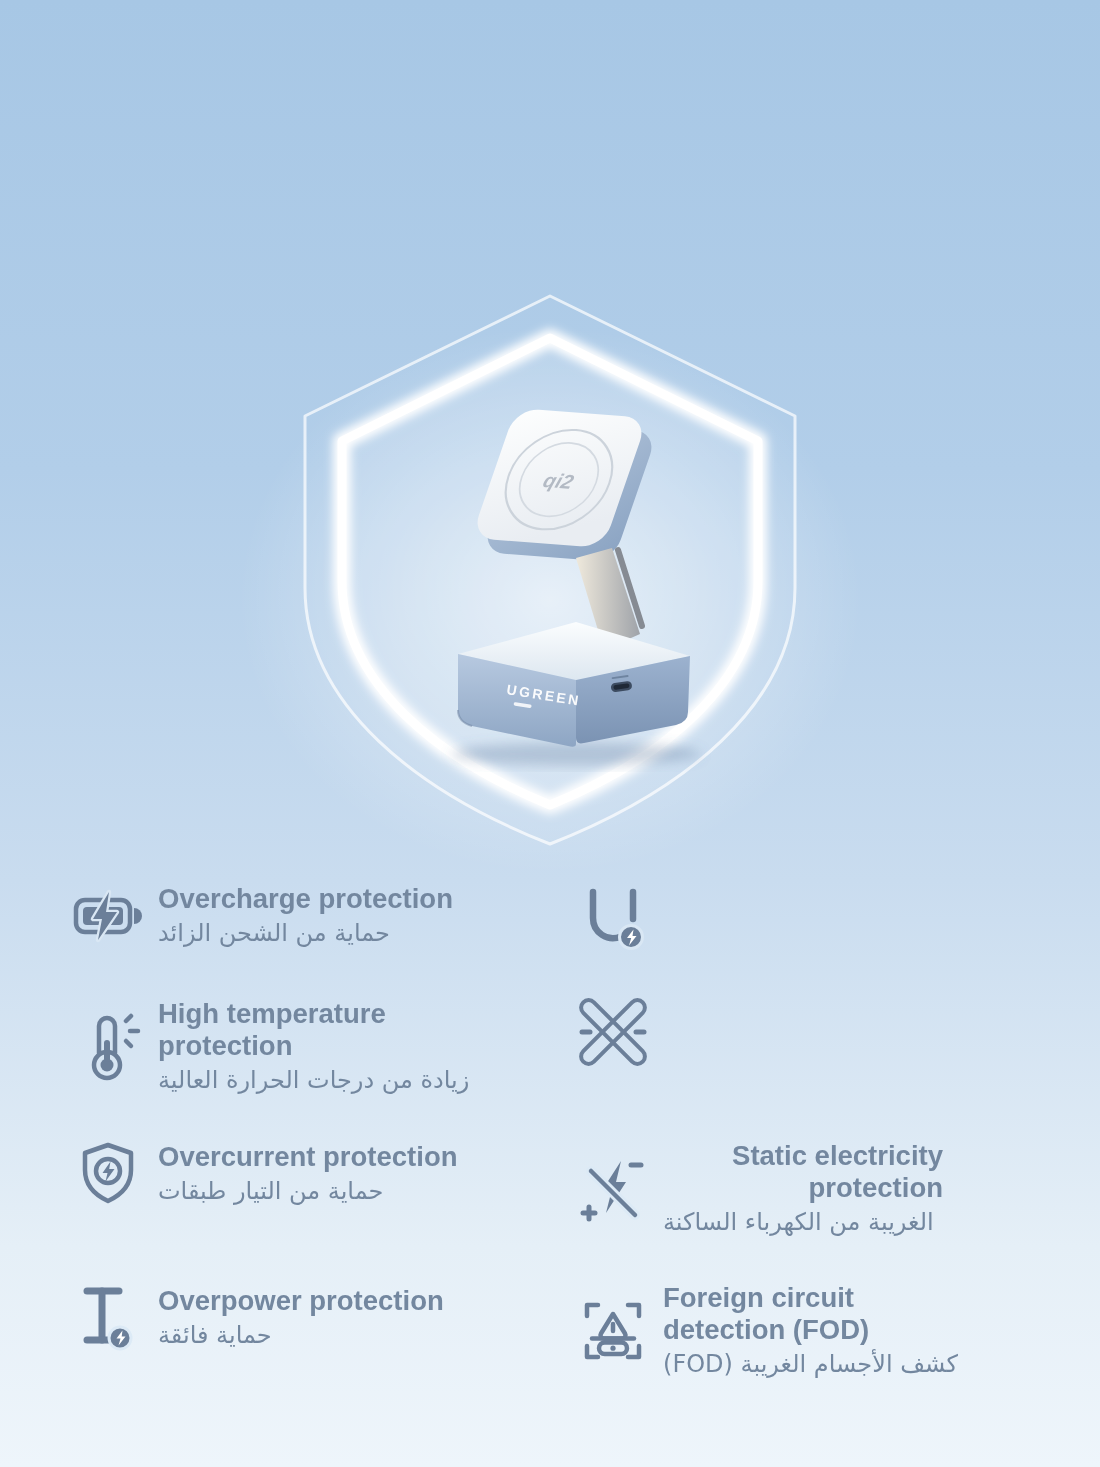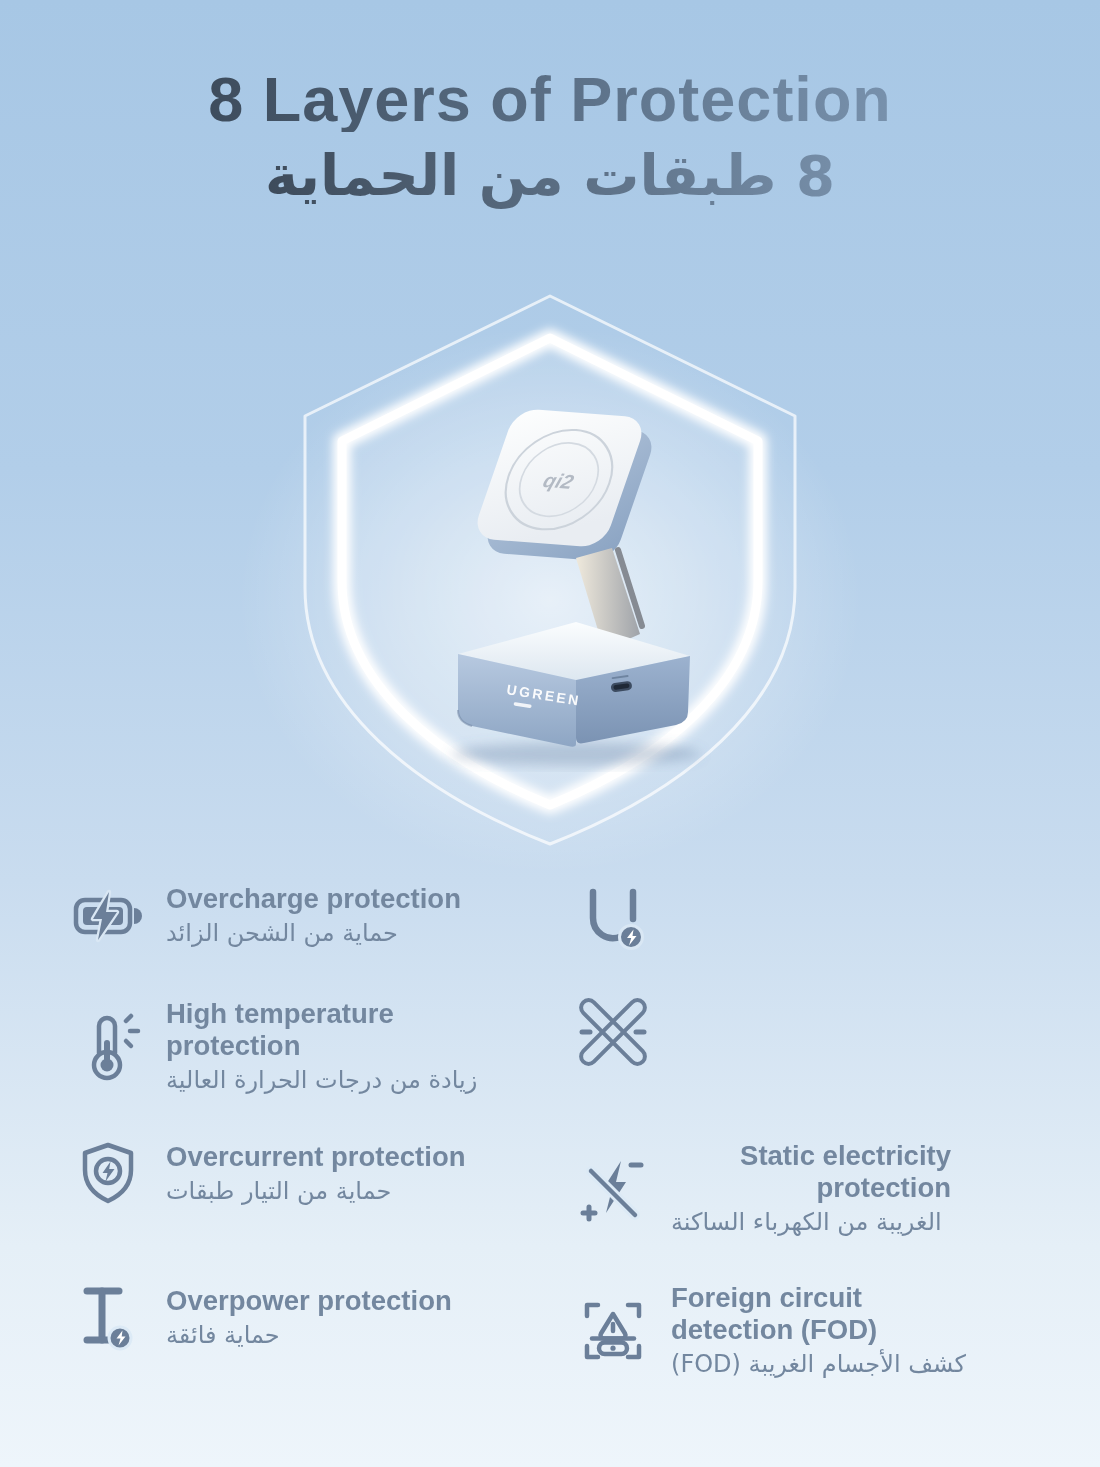--- a/index.html
+++ b/index.html
@@ -30,42 +30,38 @@
   }
   .shield-svg{position:absolute;left:280px;top:286px;width:540px;height:576px;}
   .product-svg{position:absolute;left:380px;top:372px;width:360px;height:400px;}
 
   .features{
     position:absolute;top:882px;left:58px;width:1000px;
     display:grid;grid-template-columns:505px 1fr;row-gap:44px;align-items:start;
   }
   .feature{display:flex;align-items:center;}
   .f-icon{width:76px;flex:0 0 76px;margin-left:12px;display:flex;justify-content:center;align-items:center;}
-  .f-text{margin-left:20px;}
+  .f-text{margin-left:12px;}
   .f-title{font-size:27.5px;font-weight:bold;color:#73879f;line-height:1.16;}
   .f-sub{
     font-size:24px;color:#73879f;line-height:1.3;margin-top:3px;
     font-family:"DejaVu Sans", sans-serif;text-align:left;
   }
   
   .feature:nth-child(2) .f-title{max-width:265px;}
   .feature:nth-child(3) .f-title{max-width:265px;}
   .feature:nth-child(6) .f-title{max-width:280px;text-align:right;}
   .feature:nth-child(8) .f-title{max-width:250px;}
 </style>
 </head>
 <body>
 
 <div class="poster">
   <div class="glow"></div>
 
-  <div class="header">
-    <h1 class="title-en">8 Layers of Protection</h1>
-    <h2 class="title-ar" dir="rtl">8 طبقات من الحماية</h2>
-  </div>
 
   <svg class="shield-svg" viewBox="0 0 540 576">
     <defs>
       <filter id="soft" x="-30%" y="-30%" width="160%" height="160%">
         <feGaussianBlur stdDeviation="5"></feGaussianBlur>
       </filter>
     </defs>
     <path d="M270 52 L478 155 L478 295 C478 398 380 474 270 519 C160 474 62 398 62 295 L62 155 Z" fill="rgba(255,255,255,0.10)" stroke="#ffffff" stroke-width="18" stroke-linejoin="round" filter="url(#soft)"></path>
     <path d="M270 52 L478 155 L478 295 C478 398 380 474 270 519 C160 474 62 398 62 295 L62 155 Z" fill="none" stroke="#ffffff" stroke-width="9" stroke-linejoin="round" opacity="0.95"></path>
     <path d="M270 10 L515 130 L515 302 C515 420 400 507 270 558 C140 507 25 420 25 302 L25 130 Z" fill="none" stroke="rgba(255,255,255,0.7)" stroke-width="3" stroke-linejoin="round"></path>

